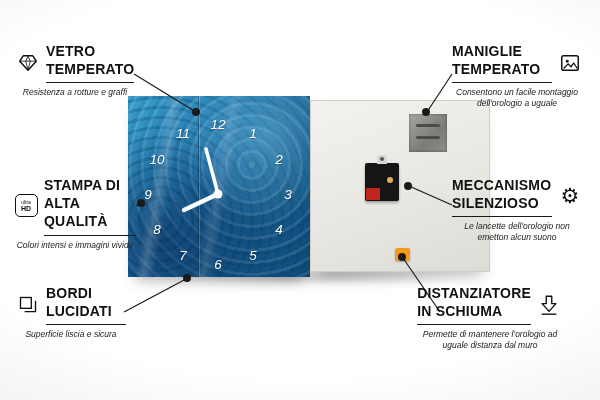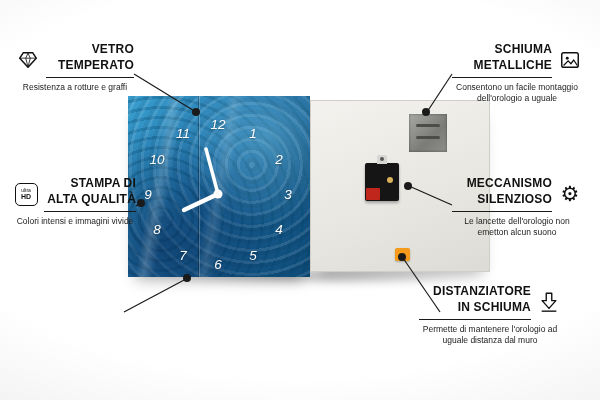--- a/index.html
+++ b/index.html
@@ -7,22 +7,22 @@
     position:relative;width:600px;height:400px;overflow:hidden;
     font-family:"Liberation Sans","DejaVu Sans",sans-serif;color:#111;
     background:radial-gradient(ellipse 120% 95% at 50% 45%, #ffffff 52%, #ececec 85%, #d9d9d9 100%);
   }
   
   .callout{position:absolute;}
   .co-row{display:flex;align-items:center;gap:6px;}
   .callout.right .co-row{flex-direction:row-reverse;}
   .co-icon{flex:0 0 auto;width:24px;height:24px;display:flex;align-items:center;justify-content:center;color:#111;}
   .co-head{flex:1;border-bottom:1.2px solid #1a1a1a;padding-bottom:4px;}
-  .co-title{font-weight:bold;font-size:12px;line-height:1.3;text-align:right;letter-spacing:.2px;}
-  .co-desc{font-size:8.5px;line-height:1.3;text-align:center;margin-top:4px;color:#222;}
+  .co-title{font-weight:bold;font-size:14px;line-height:1.3;text-align:left;letter-spacing:.2px;}
+  .co-desc{font-size:8.5px;line-height:1.3;text-align:center;margin-top:4px;color:#222;font-style:italic;}
   #co-vetro{left:16px;top:42px;width:118px;}
   #co-stampa{left:14px;top:176px;width:122px;}
   #co-bordi{left:16px;top:284px;width:110px;}
   #co-maniglie{left:452px;top:42px;width:130px;}
   #co-meccanismo{left:452px;top:176px;width:130px;}
   #co-distanziatore{left:419px;top:284px;width:142px;}
   .uhd{width:21px;height:21px;border:1.5px solid #111;border-radius:5px;display:flex;flex-direction:column;align-items:center;justify-content:center;line-height:1;}
   .uhd .u1{font-size:5px;}
   .uhd .u2{font-size:7px;font-weight:bold;}
   .gear{font-family:"DejaVu Sans",sans-serif;font-size:21px;line-height:1;}
@@ -144,32 +144,46 @@
             <span class="u2">HD</span>
           </span>
       </span>
       <div class="co-head">
           <div class="co-title">STAMPA DI ALTA QUALITÀ</div>
         </div>
     </div>
     <div class="co-desc">Colori intensi e immagini vivide</div>
   </div>
 
+  <div class="callout left" id="co-bordi">
+    <div class="co-row">
+      <span class="co-icon">
+        <svg viewBox="0 0 24 24" width="20" height="20">
+            <rect x="3" y="3" width="13" height="13" fill="none" stroke="#111" stroke-width="1.6"></rect>
+            <path d="M8 20h13V7" fill="none" stroke="#111" stroke-width="1.6"></path>
+          </svg>
+      </span>
+      <div class="co-head">
+          <div class="co-title">BORDI LUCIDATI</div>
+        </div>
+    </div>
+    <div class="co-desc">Superficie liscia e sicura</div>
+  </div>
 
   <div class="callout right" id="co-maniglie">
     <div class="co-row">
       <span class="co-icon">
         <svg viewBox="0 0 24 24" width="22" height="22">
             <rect x="3" y="4" width="18" height="16" rx="2" fill="none" stroke="#111" stroke-width="1.6"></rect>
             <circle cx="9" cy="10" r="1.6" fill="#111"></circle>
             <path d="M5 18l5-5 3 3 3-4 4 6" fill="none" stroke="#111" stroke-width="1.4"></path>
           </svg>
       </span>
       <div class="co-head">
-          <div class="co-title">SCHIUMA METALLICHE</div>
+          <div class="co-title">MANIGLIE TEMPERATO</div>
         </div>
     </div>
     <div class="co-desc">Consentono un facile montaggio dell'orologio a uguale</div>
   </div>
 
   <div class="callout right" id="co-meccanismo">
     <div class="co-row">
       <span class="co-icon gear">⚙</span>
       <div class="co-head">
           <div class="co-title">MECCANISMO SILENZIOSO</div>

